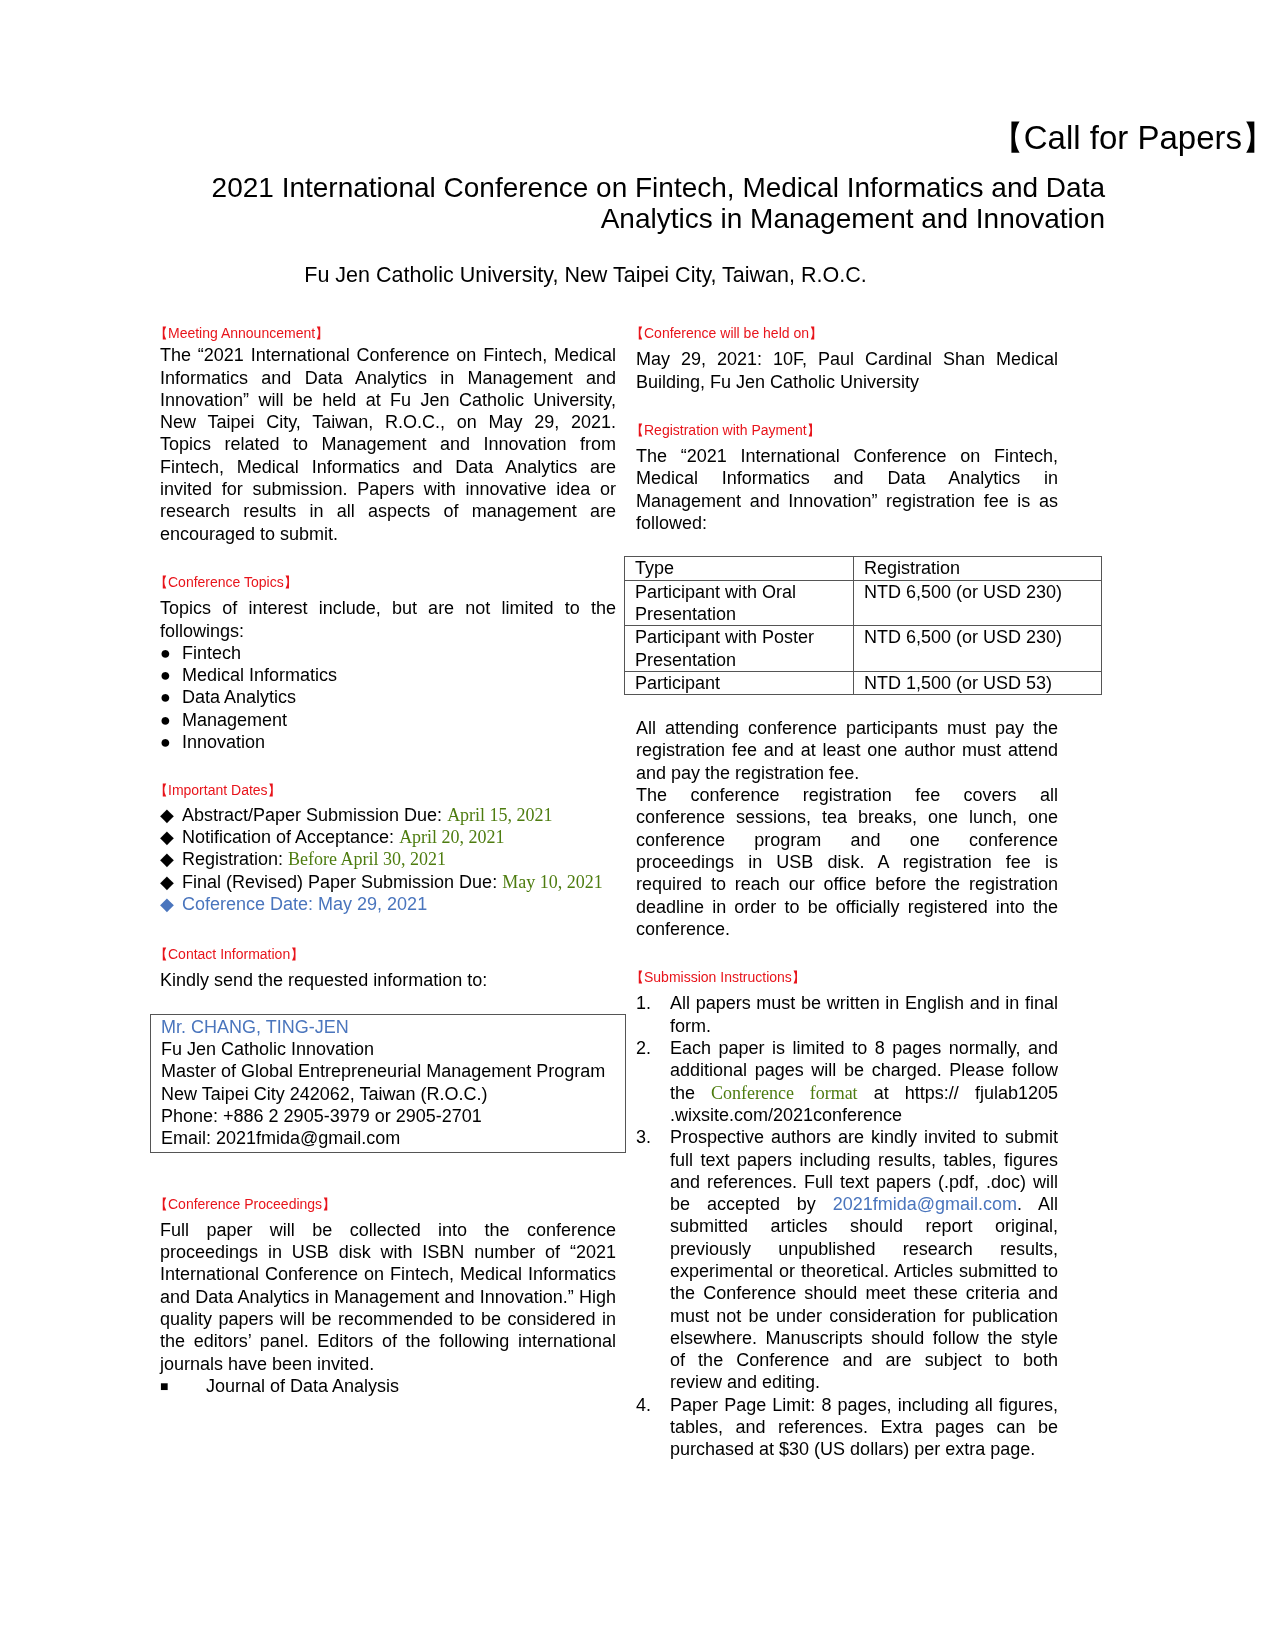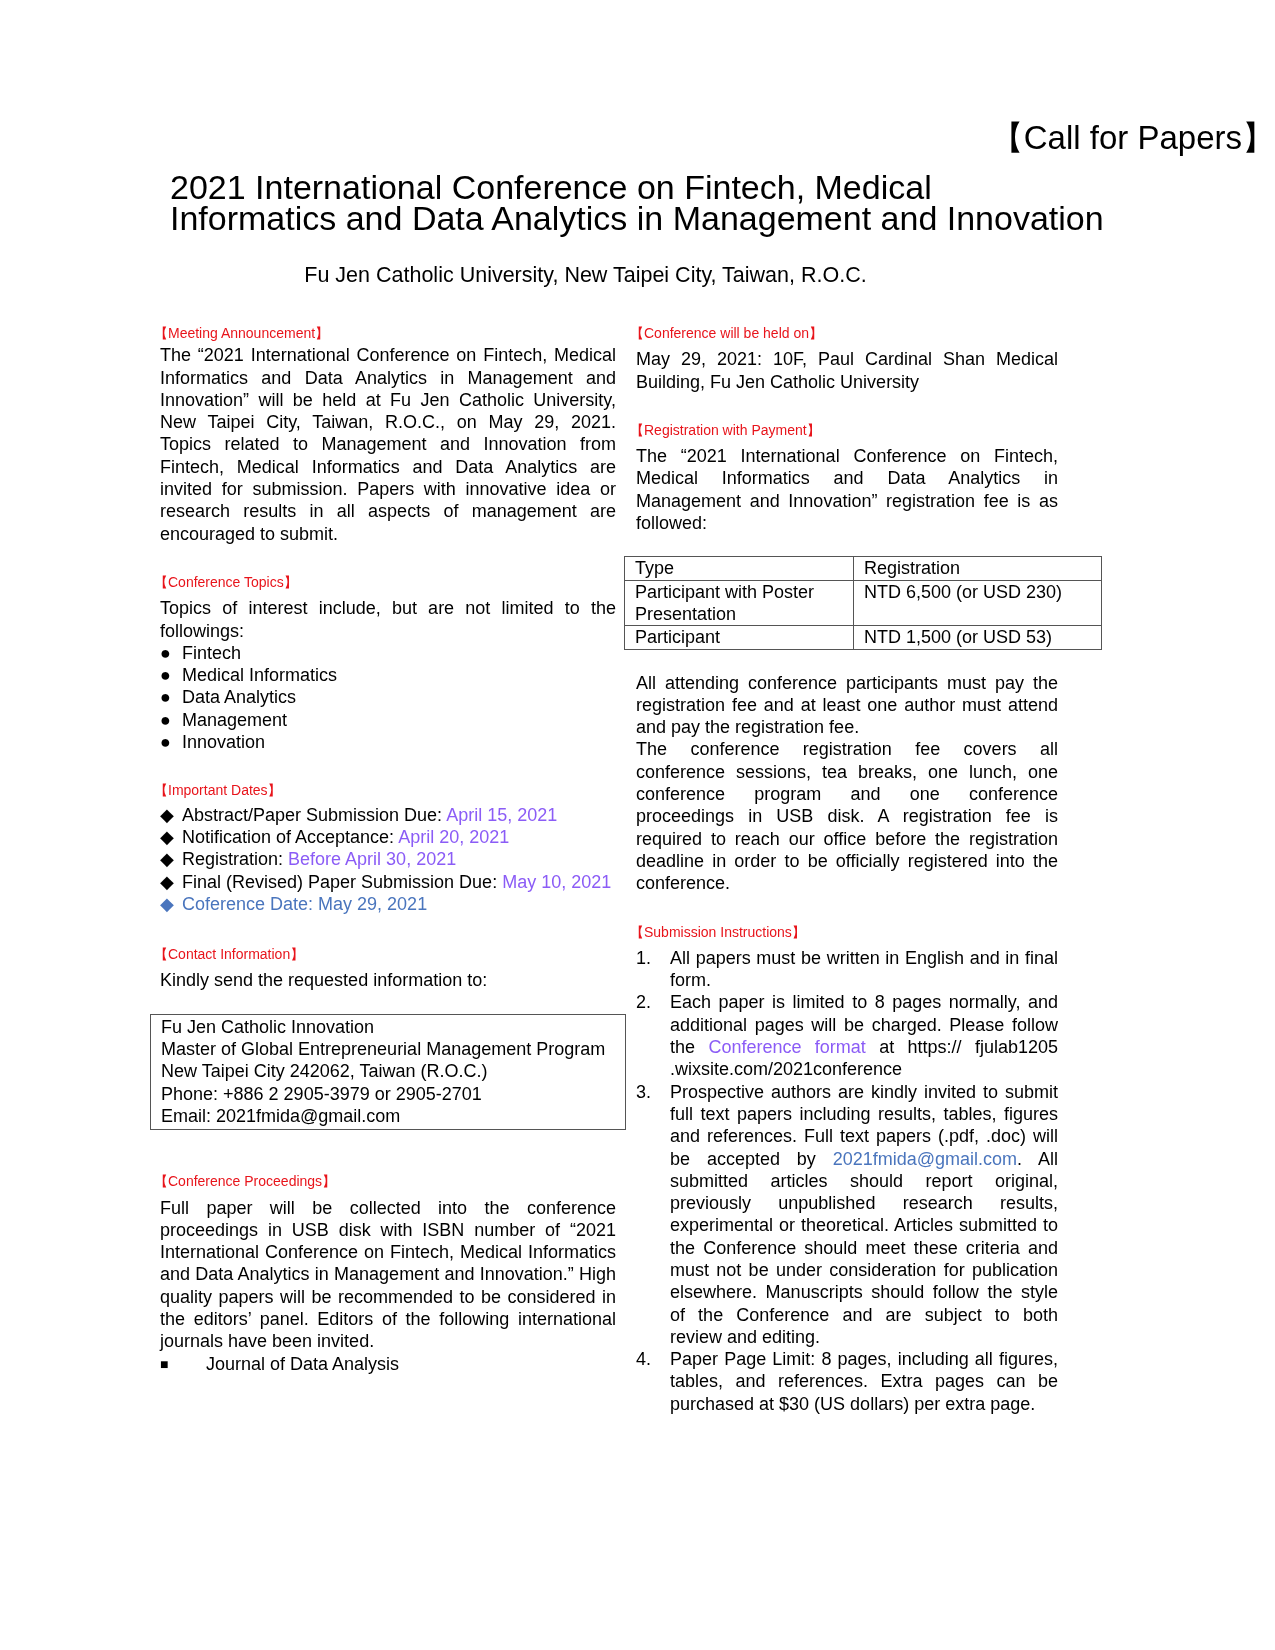--- a/index.html
+++ b/index.html
@@ -1,30 +1,30 @@
 <!DOCTYPE html>
 <html><head>
 <meta charset="utf-8">
 <style>
   html, body { margin: 0; padding: 0; background: #ffffff; }
   body { width: 1275px; height: 1650px; position: relative; overflow: hidden;
          font-family: "Liberation Sans", sans-serif; color: #000; }
   .title { position: absolute; top: 118px; left: 0; width: 1275px; text-align: right;
            font-size: 33px; line-height: 40px; }
-  .subtitle { position: absolute; top: 172px; left: 170px; width: 935px; text-align: left;
-              font-size: 34px; line-height: 31px; }
+  .subtitle { position: absolute; top: 172px; left: 170px; width: 935px; text-align: right;
+              font-size: 28px; line-height: 31px; }
   .location { position: absolute; top: 262px; left: 0; width: 1171px; text-align: center;
               font-size: 21.5px; line-height: 26px; }
   .col { position: absolute; top: 322px; width: 456px; font-size: 18px; line-height: 22.3px; }
   .col.left { left: 160px; }
   .col.right { left: 658px; }
   .sec-head { color: #e8141b; margin: 0; font-size: 14px; line-height: 22.3px; margin-left: -6px; }
   p.just { margin: 0; text-align: justify; }
   .gap { height: 22px; }
-  .red { color: #8b5cf6; }
+  .red { color: #4d7c0f; font-family: Liberation Serif, serif; }
   .blue { color: #4a75bd; }
   ul.bullets { list-style: none; margin: 0; padding: 0; }
   ul.bullets li { position: relative; padding-left: 22px; }
   ul.bullets li .mk { position: absolute; left: 0; top: 0; }
   .contact-box { border: 1.5px solid #555; margin-left: 0; padding: 1px 10px 2px 10px; margin-right: -10px; }
   .contact-box p { margin: 0; text-align: justify; }
   table.fees { border-collapse: collapse; width: 478px; margin-left: -12px; font-size: 18px; line-height: 22.3px; padding-left: 39px; }
   table.fees td { border: 1.5px solid #555; padding: 0 10px; vertical-align: top; }
   table.fees td:first-child { width: 208px; }
   ol.instr { list-style: none; margin: 0; padding: 0; }
@@ -74,20 +74,21 @@
     </ul>
   </section>
 
   <div class="gap"></div>
 
   <section style="margin-top:6px">
     <div class="sec-head">【Contact Information】</div>
     <p class="just" style="margin-top:4px">Kindly send the requested information to:</p>
     <div style="height:22px"></div>
     <div class="contact-box" style="margin-left:-10px">
+      <p class="blue">Mr. CHANG, TING-JEN</p>
       <p>Fu Jen Catholic Innovation</p>
       <p>Master of Global Entrepreneurial Management Program</p>
       <p>New Taipei City 242062, Taiwan (R.O.C.)</p>
       <p>Phone: +886 2 2905-3979 or 2905-2701</p>
       <p>Email: 2021fmida@gmail.com</p>
     </div>
   </section>
 
   <div style="height:40px"></div>
 
@@ -114,20 +115,24 @@
     <div class="sec-head">【Registration with Payment】</div>
     <p class="just" style="margin-top:4px">The “2021 International Conference on Fintech, Medical Informatics and Data Analytics in Management and Innovation” registration fee is as followed:</p>
     <div style="height:22px"></div>
     <table class="fees">
       <tbody>
           <tr>
         <td>Type</td>
         <td>Registration</td>
       </tr>
       <tr>
+        <td>Participant with Oral Presentation</td>
+        <td>NTD 6,500 (or USD 230)</td>
+      </tr>
+      <tr>
         <td>Participant with Poster Presentation</td>
         <td>NTD 6,500 (or USD 230)</td>
       </tr>
       <tr>
         <td>Participant</td>
         <td>NTD 1,500 (or USD 53)</td>
       </tr>
     </tbody>
       </table>
     <div style="height:22px"></div>

